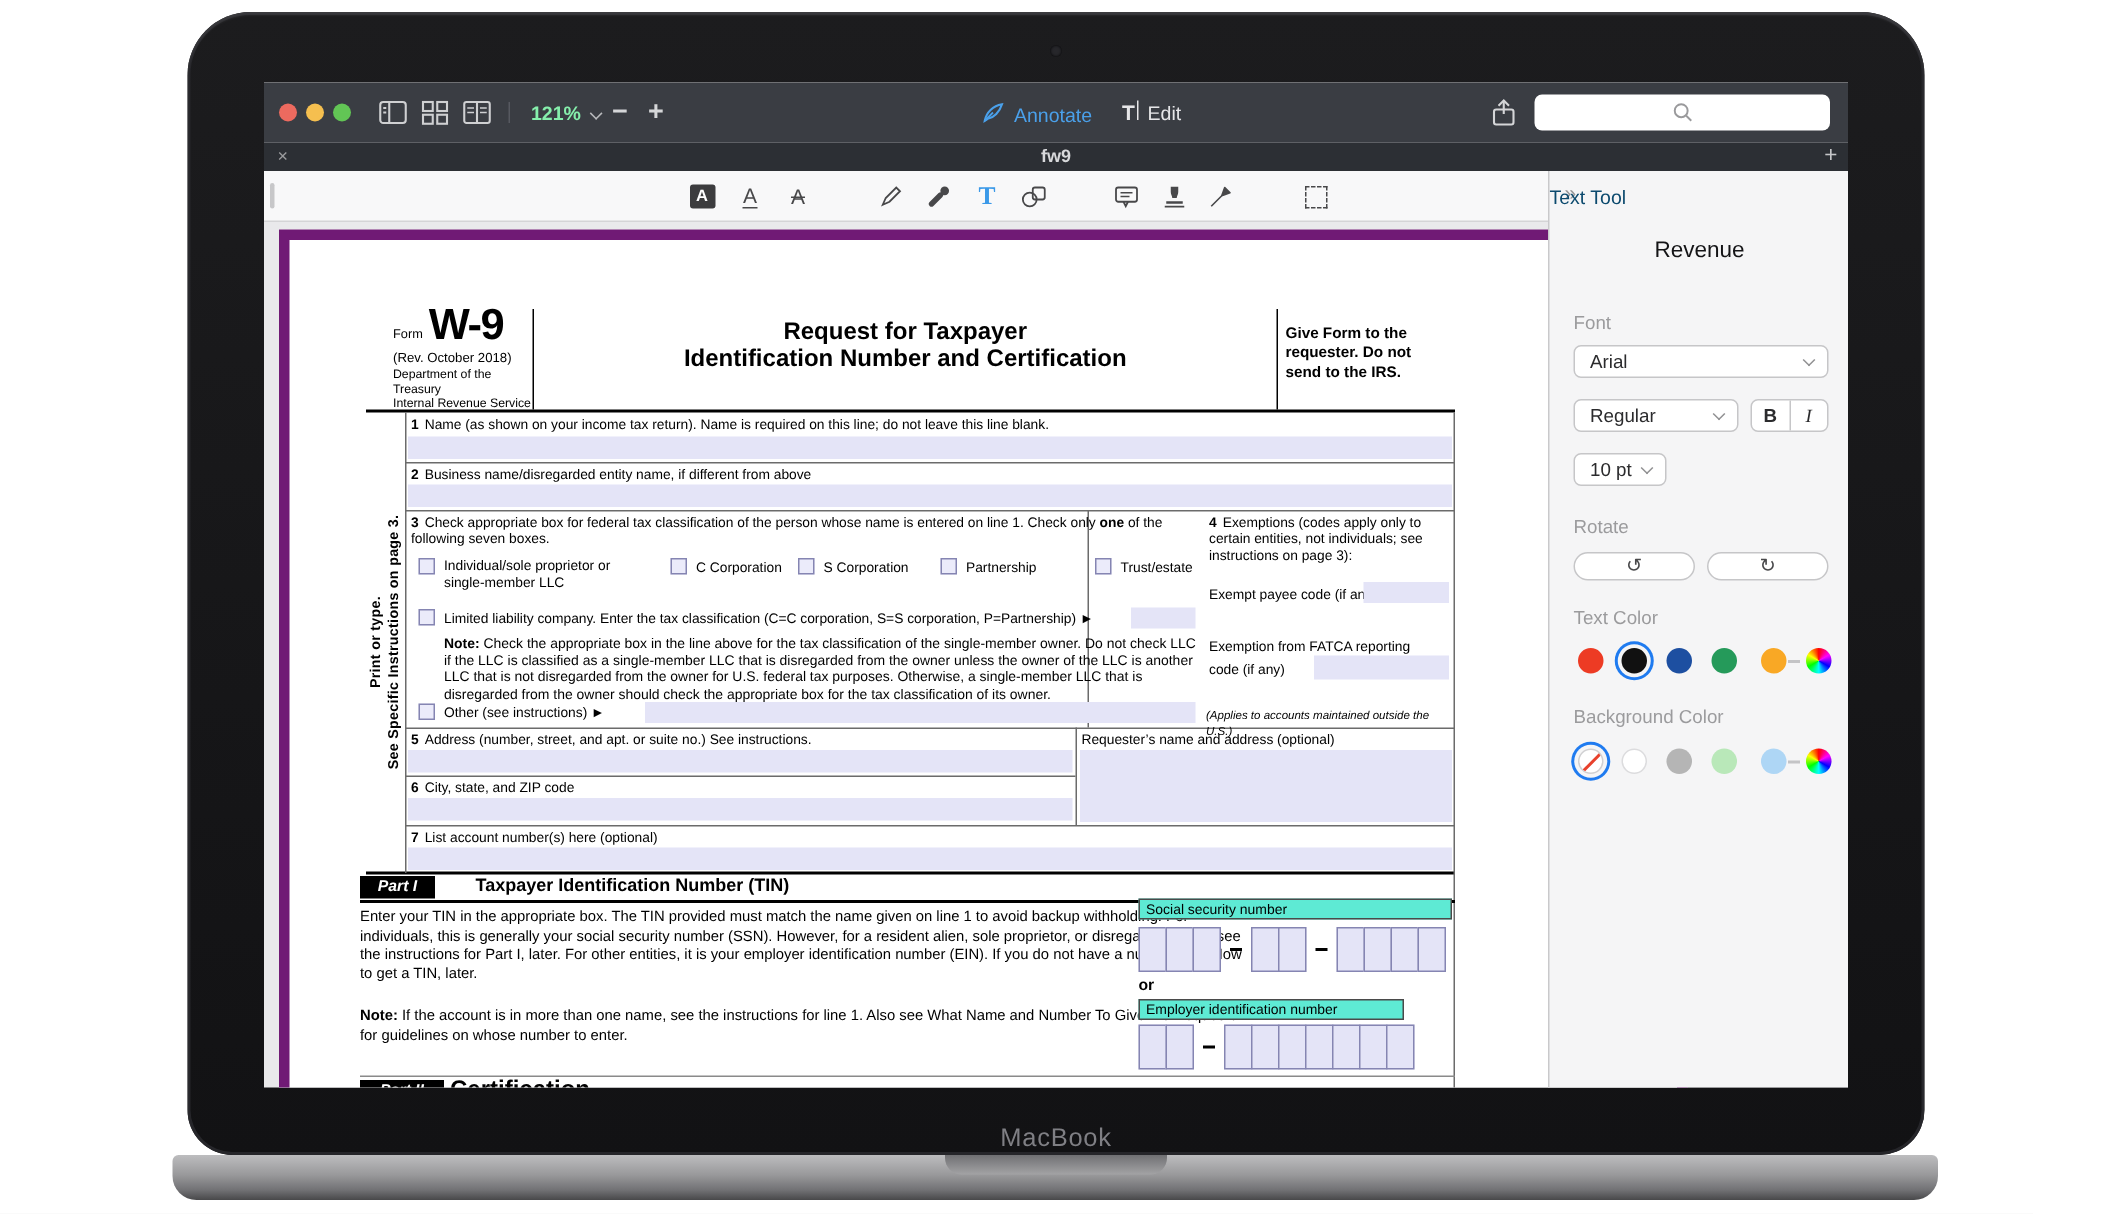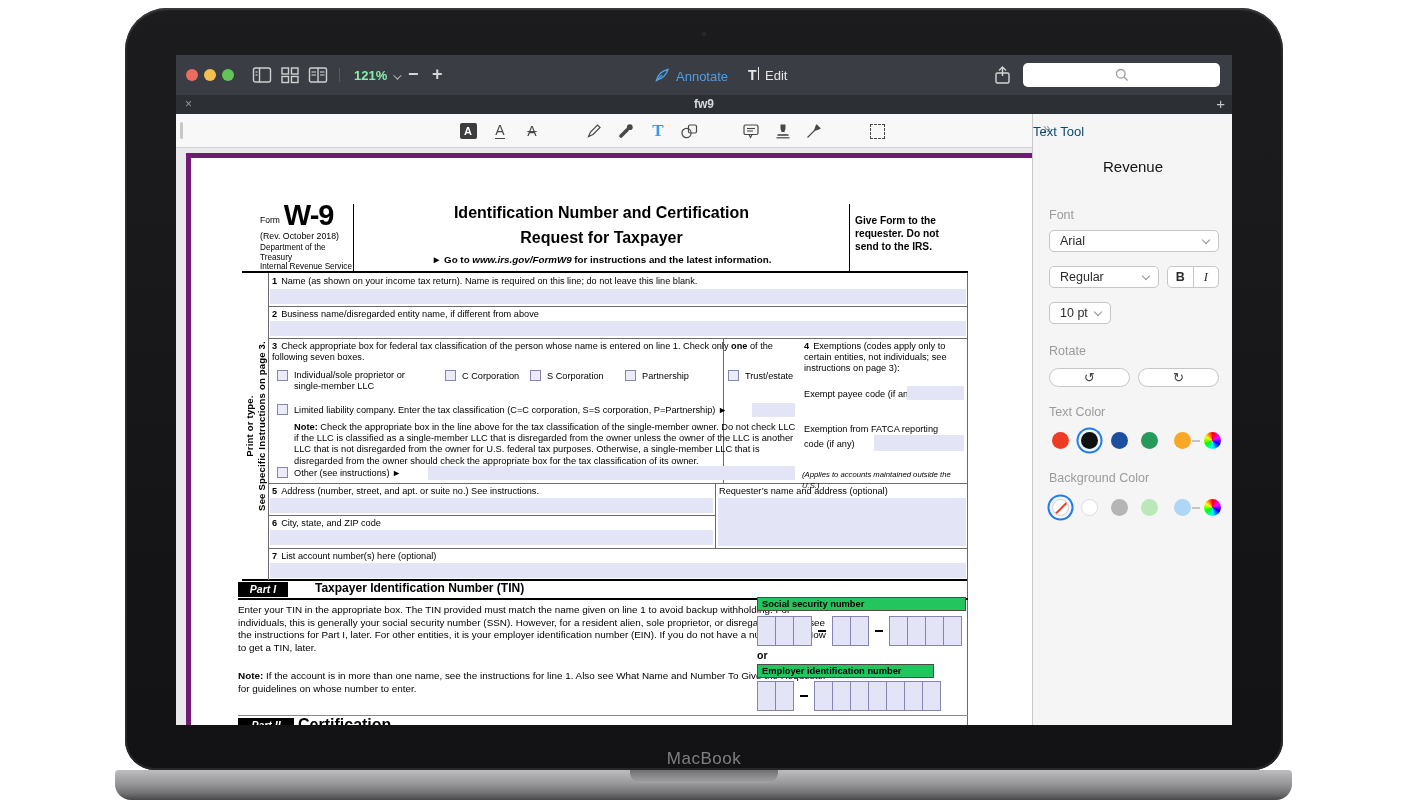--- a/index.html
+++ b/index.html
@@ -52,21 +52,21 @@
   .ticon svg { display:block; }
   .gA { font-size:14px; line-height:14px; font-weight:normal; }
   .hlA { width:17px; height:16px; background:#3c3c3e; color:#fff; font-size:11px; font-weight:bold; display:flex; align-items:center; justify-content:center; border-radius:2px; }
   .uA { border-bottom:1.5px solid #48484a; padding-bottom:1px; }
   .sA { text-decoration:line-through; }
   .tT { color:#3b99e8; font-family:"Liberation Serif", serif; font-size:17px; font-weight:bold; }
   .selbox { width:15px; height:15px; border:1.6px dashed #48484a; }
 
   
   .docscroll { position:absolute; left:841px; top:100px; width:7px; height:176px; background:#b4b4b6; border-radius:4px; }
-  .page { position:absolute; left:10px; top:98px; width:939px; height:580px; background:#ffffff; border:5px solid #701a75; }
+  .page { position:absolute; left:10px; top:98px; width:939px; height:580px; background:#ffffff; border:7px solid #701a75; }
 
   
   .panel { position:absolute; left:856px; top:59px; width:200px; height:611px; background:#f5f5f6; border-left:1px solid #c9c9cb; }
   .p-collapse { position:absolute; left:10px; top:6px; color:#98989a; font-size:14px; }
   .p-title { position:absolute; left:0; top:10px; width:200px; text-align:left; color:#0c4a6e; font-size:13px; }
   .p-sample { position:absolute; left:0; top:44px; width:200px; text-align:center; color:#141416; font-size:15px; }
   .p-label { position:absolute; color:#9b9b9d; font-size:12.5px; }
   .dd { position:absolute; background:#fff; border:1px solid #c6c6c8; border-radius:5px; height:22px; font-size:12.5px; color:#2b2b2d; line-height:20px; padding-left:10px; }
   .dd .chev { position:absolute; right:9px; top:6px; width:6px; height:6px; border-right:1.5px solid #909092; border-bottom:1.5px solid #909092; transform:rotate(45deg); }
   .bi { position:absolute; left:134px; top:152px; width:52px; height:22px; background:#fff; border:1px solid #c6c6c8; border-radius:5px; display:flex; }
@@ -88,21 +88,21 @@
   .f-num { font-weight:bold; margin-right:4px; }
   .ffield { position:absolute; background:#e4e4f7; }
   .fline { position:absolute; background:#6b6b6b; }
   .fline.black { background:#000; }
   .fcb { position:absolute; width:11px; height:11px; background:#ebebfa; border:1px solid #8585b2; }
   .badge { position:absolute; background:#000; color:#fff; font-weight:bold; font-style:italic; font-size:10.5px; text-align:center; line-height:15px; height:15px; }
   .badge span{ color:#fff; }
   .cellrow { position:absolute; display:flex; align-items:center; }
   .cell { width:19px; height:30px; background:#e4e4f7; border:1px solid #8585b2; margin-right:-1px; }
   .cdash { width:8px; height:2px; background:#000; margin:0 6px 0 7px; }
-  .boxlabel { position:absolute; background:#22c55e; border:1px solid #4a4a4a; font-size:9.3px; font-weight:bold; height:14px; line-height:12px; padding-left:4px; }
+  .boxlabel { position:absolute; background:#5eead4; border:1px solid #4a4a4a; font-size:9.3px; font-weight:normal; height:14px; line-height:12px; padding-left:4px; }
   .rail { position:absolute; left:64px; top:268px; }
   .rail-inner { position:absolute; transform:translate(-50%,-50%) rotate(-90deg); white-space:nowrap; text-align:center; }
   .rail-inner div { font-size:9.5px; font-weight:bold; line-height:11.5px; letter-spacing:.2px; }
 </style>
 </head>
 <body>
 
 <div class="bezel"></div>
 <div class="camera"></div>
 
@@ -241,25 +241,22 @@
     <div class="abs" style="left:69px;top:44px;width:92px">
       <div style="display:flex;align-items:flex-end;gap:4px">
         <span style="font-size:8.5px;padding-bottom:3px">Form</span>
         <span style="font-size:29px;font-weight:bold;letter-spacing:-1px;line-height:26px">W-9</span>
       </div>
       <div style="font-size:8.8px;margin-top:3px">(Rev. October 2018)</div>
       <div style="font-size:8.2px;line-height:9.6px;margin-top:2px">Department of the Treasury</div>
       <div style="font-size:8.2px;line-height:9.6px">Internal Revenue Service</div>
     </div>
     <div class="abs" style="left:162px;top:46px;width:497px;height:67px;border-left:1px solid #000;border-right:1px solid #000">
+      <div style="text-align:center;font-size:16px;font-weight:bold;margin-top:7px;line-height:18px">Request for Taxpayer</div>
       <div style="text-align:center;font-size:16px;font-weight:bold;line-height:18px">Identification Number and Certification</div>
-      <div style="text-align:center;font-size:16px;font-weight:bold;margin-top:7px;line-height:18px">Request for Taxpayer</div>
-      <div style="text-align:center;font-size:9.8px;font-weight:bold;margin-top:7px">
-        <span>► Go to </span><span style="font-style:italic">www.irs.gov/FormW9</span><span> for instructions and the latest information.</span>
-      </div>
     </div>
     <div class="abs" style="left:664px;top:56px;width:102px;font-size:10.2px;font-weight:bold;line-height:13px">Give Form to the requester. Do not send to the IRS.</div>
 
     <div class="rail">
       <div class="rail-inner">
         <div>Print or type.</div>
         <div>See Specific Instructions on page 3.</div>
       </div>
     </div>
 

